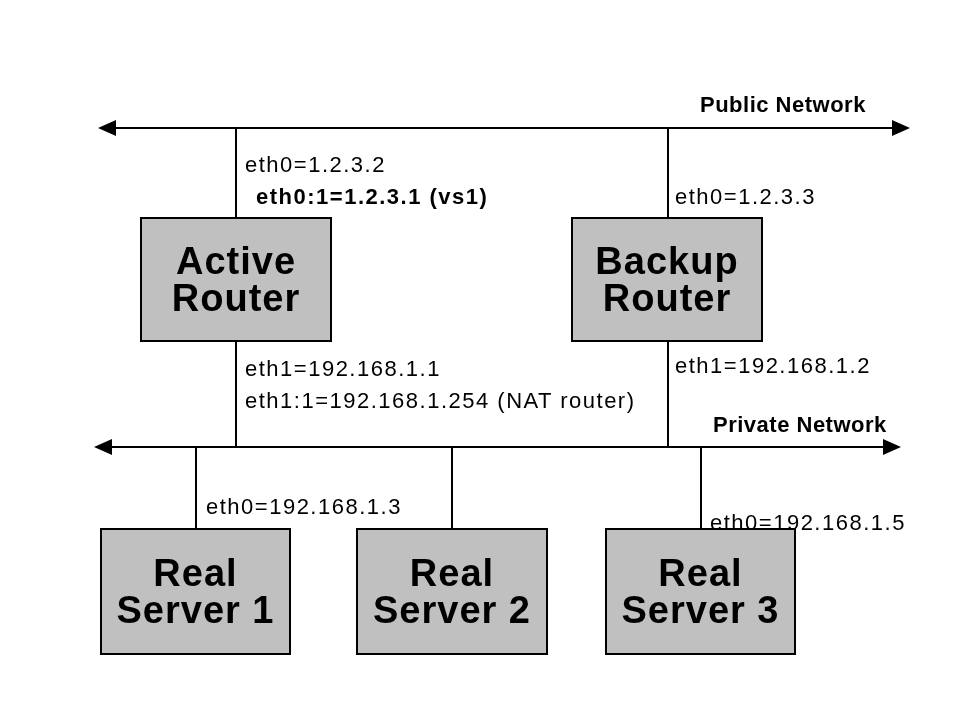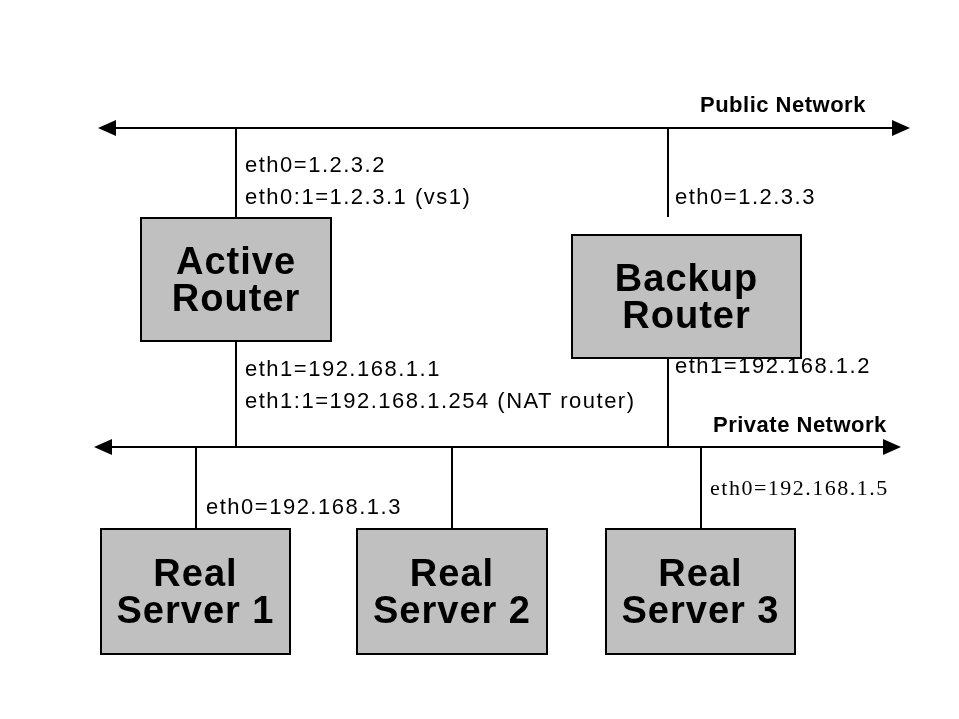--- a/index.html
+++ b/index.html
@@ -57,37 +57,37 @@
 
   #v-active-top{left:207px;top:128px;height:89px;}
   #v-backup-top{left:639px;top:128px;height:89px;}
   #v-active-bottom{left:207px;top:341px;height:106px;}
   #v-backup-bottom{left:639px;top:341px;height:106px;}
   #v-rs1{left:167px;top:447px;height:82px;}
   #v-rs2{left:423px;top:447px;height:82px;}
   #v-rs3{left:672px;top:447px;height:82px;}
 
   #box-active{left:112px;top:217px;width:192px;height:125px;}
-  #box-backup{left:543px;top:234px;width:231px;height:125px;}
+  #box-backup{left:543px;top:217px;width:192px;height:125px;}
   #box-rs1{left:72px;top:528px;width:191px;height:127px;}
   #box-rs2{left:328px;top:528px;width:192px;height:127px;}
   #box-rs3{left:577px;top:528px;width:191px;height:127px;}
 
   #lbl-public-network{left:672px;top:92px;}
   #lbl-private-network{left:685px;top:412px;}
 
   #lbl-active-eth0{left:217px;top:153px;}
-  #lbl-active-eth0-alias{left:217px;top:185px;}
+  #lbl-active-eth0-alias{left:228px;top:185px;font-weight:bold;}
   #lbl-backup-eth0{left:647px;top:185px;}
   #lbl-active-eth1{left:217px;top:357px;}
   #lbl-active-eth1-alias{left:217px;top:389px;}
   #lbl-backup-eth1{left:647px;top:354px;}
   #lbl-rs1-eth0{left:178px;top:495px;}
   #lbl-rs2-eth0{left:430px;top:495px;}
-  #lbl-rs3-eth0{left:682px;top:476px;font-family:Liberation Serif, serif;}
+  #lbl-rs3-eth0{left:682px;top:511px;}
 </style>
 </head>
 <body>
 
 <div class="canvas">
 
   <div class="hline" id="public-line"></div>
   <div class="arrow left" id="public-arrow-left"></div>
   <div class="arrow right" id="public-arrow-right"></div>
   <div class="netlabel" id="lbl-public-network">Public Network</div>

